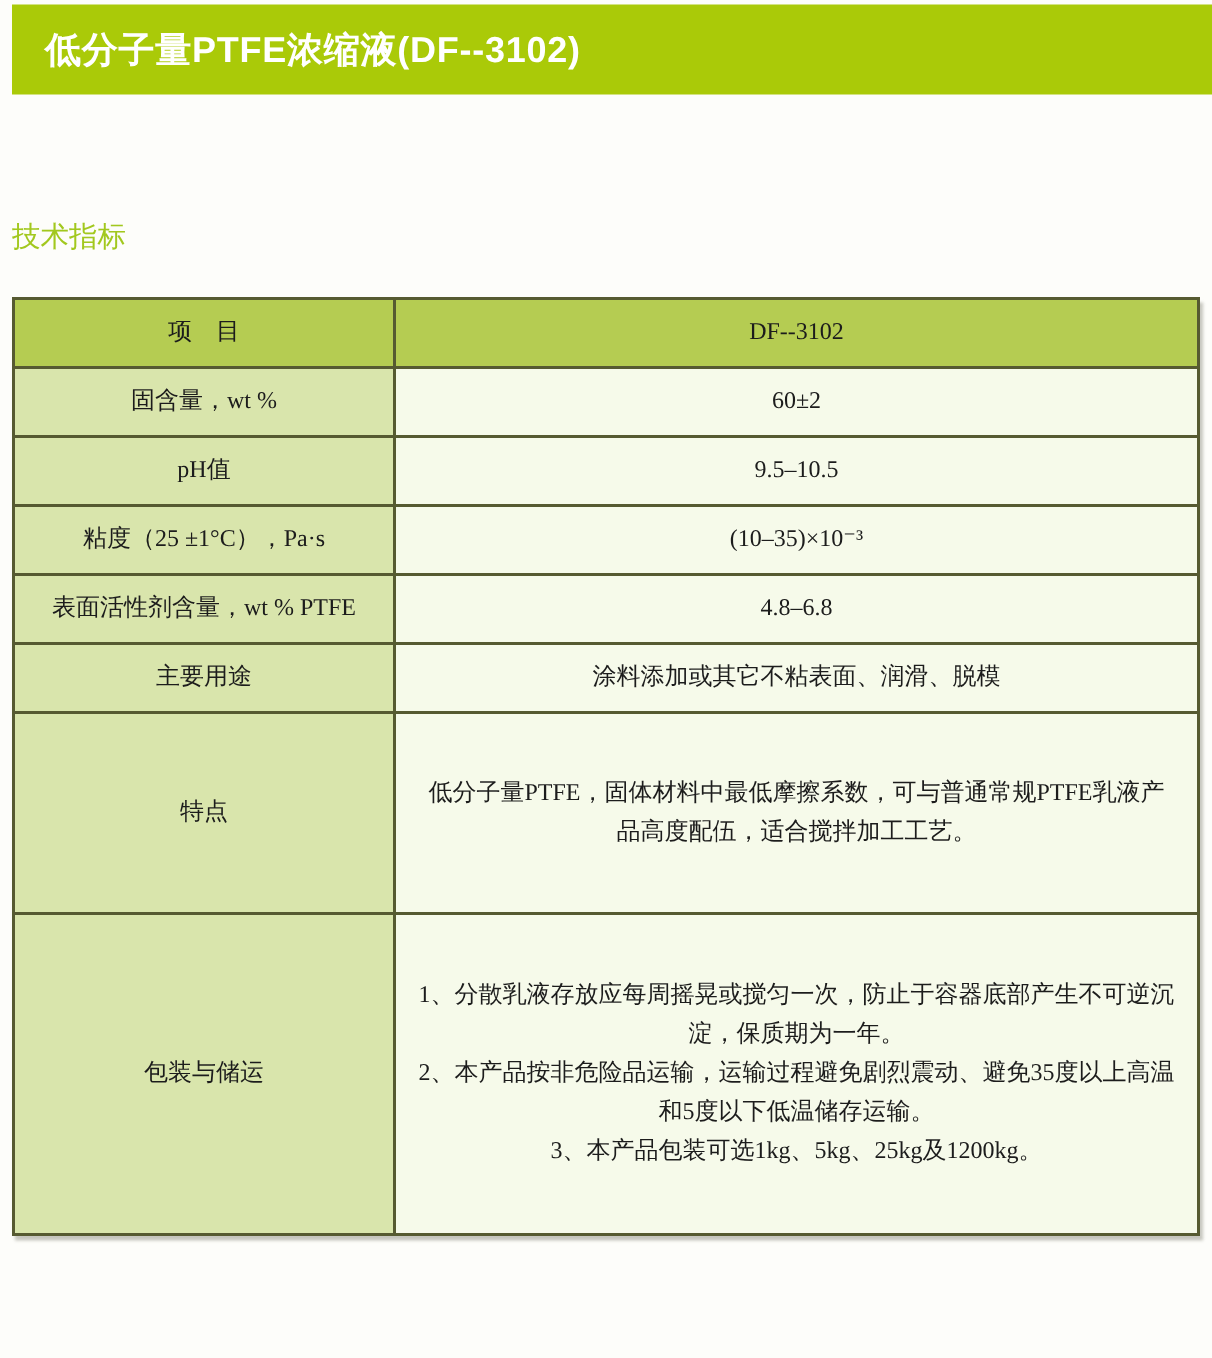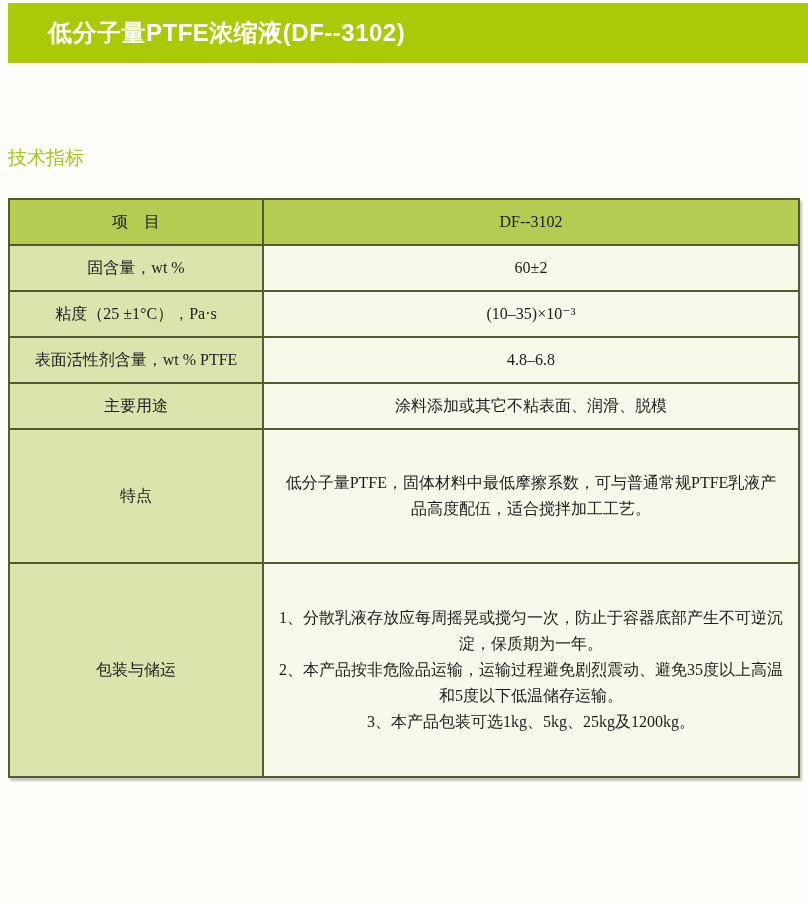--- a/index.html
+++ b/index.html
@@ -8,21 +8,21 @@
     background: #fdfdfa;
     font-family: "Liberation Serif", "DejaVu Serif", serif;
     color: #1c1c1c;
     overflow: hidden;
   }
   .banner {
     margin: 3px 16px 0 8px;
     width: 800px; height: 60px;
     background: #aaca08;
     display: flex; align-items: center;
-    padding-left: 40px;
+    padding-left: 22px;
   }
   .banner h1 {
     font-family: "Liberation Sans", "DejaVu Sans", sans-serif;
     font-size: 24px; font-weight: 700; color: #ffffff;
     letter-spacing: 0.5px;
   }
   .section-heading {
     margin: 82px 0 27px 8px;
     font-family: "Liberation Sans", "DejaVu Sans", sans-serif;
     font-size: 19px; font-weight: 400;
@@ -74,20 +74,24 @@
   <tbody>
     <tr class="row-std">
       <th class="hdr-cell">项　目</th>
       <th class="hdr-cell">DF--3102</th>
     </tr>
     <tr class="row-std">
       <td class="label-cell">固含量，wt %</td>
       <td class="value-cell">60±2</td>
     </tr>
     <tr class="row-std">
+      <td class="label-cell">pH值</td>
+      <td class="value-cell">9.5–10.5</td>
+    </tr>
+    <tr class="row-std">
       <td class="label-cell">粘度（25 ±1°C），Pa·s</td>
       <td class="value-cell">(10–35)×10⁻³</td>
     </tr>
     <tr class="row-std">
       <td class="label-cell">表面活性剂含量，wt % PTFE</td>
       <td class="value-cell">4.8–6.8</td>
     </tr>
     <tr class="row-std">
       <td class="label-cell">主要用途</td>
       <td class="value-cell">涂料添加或其它不粘表面、润滑、脱模</td>

